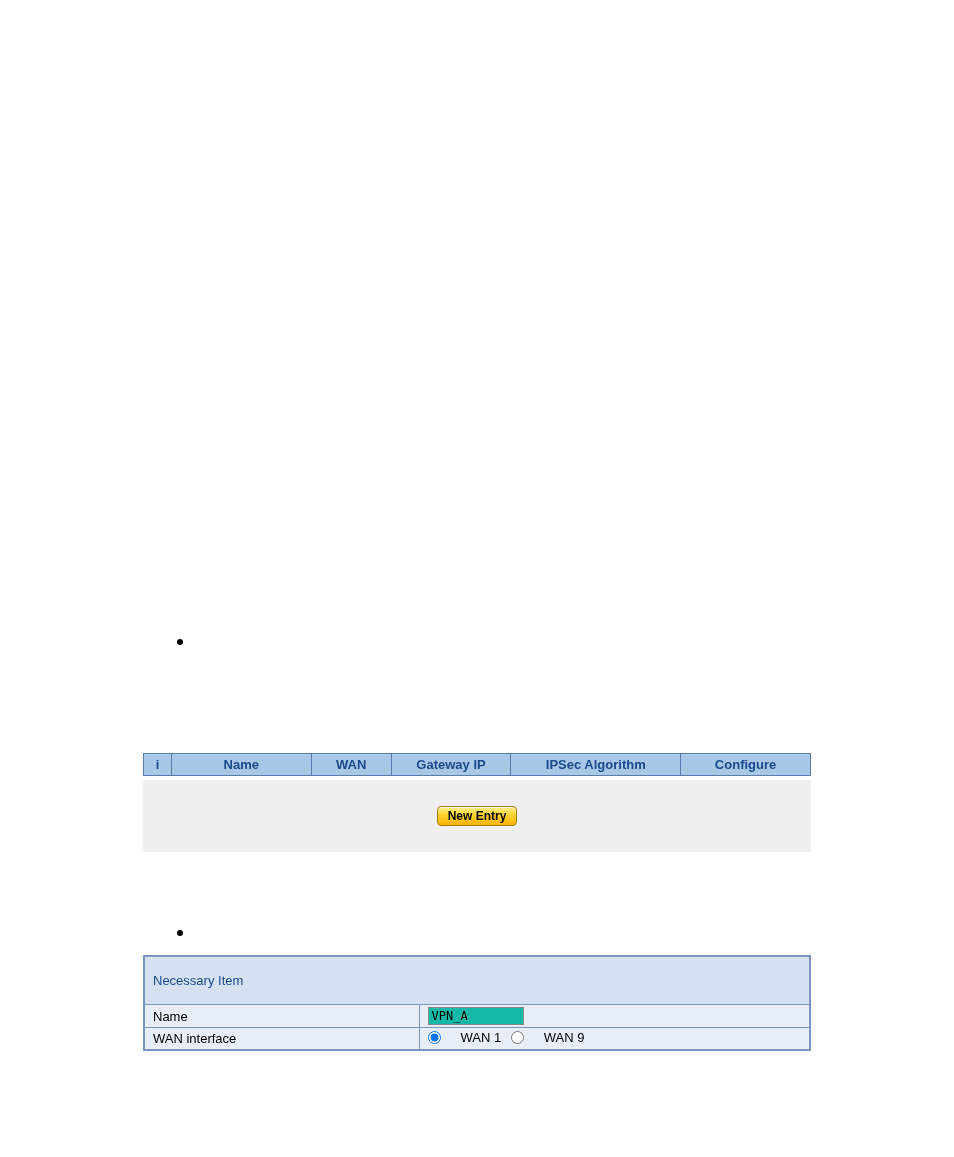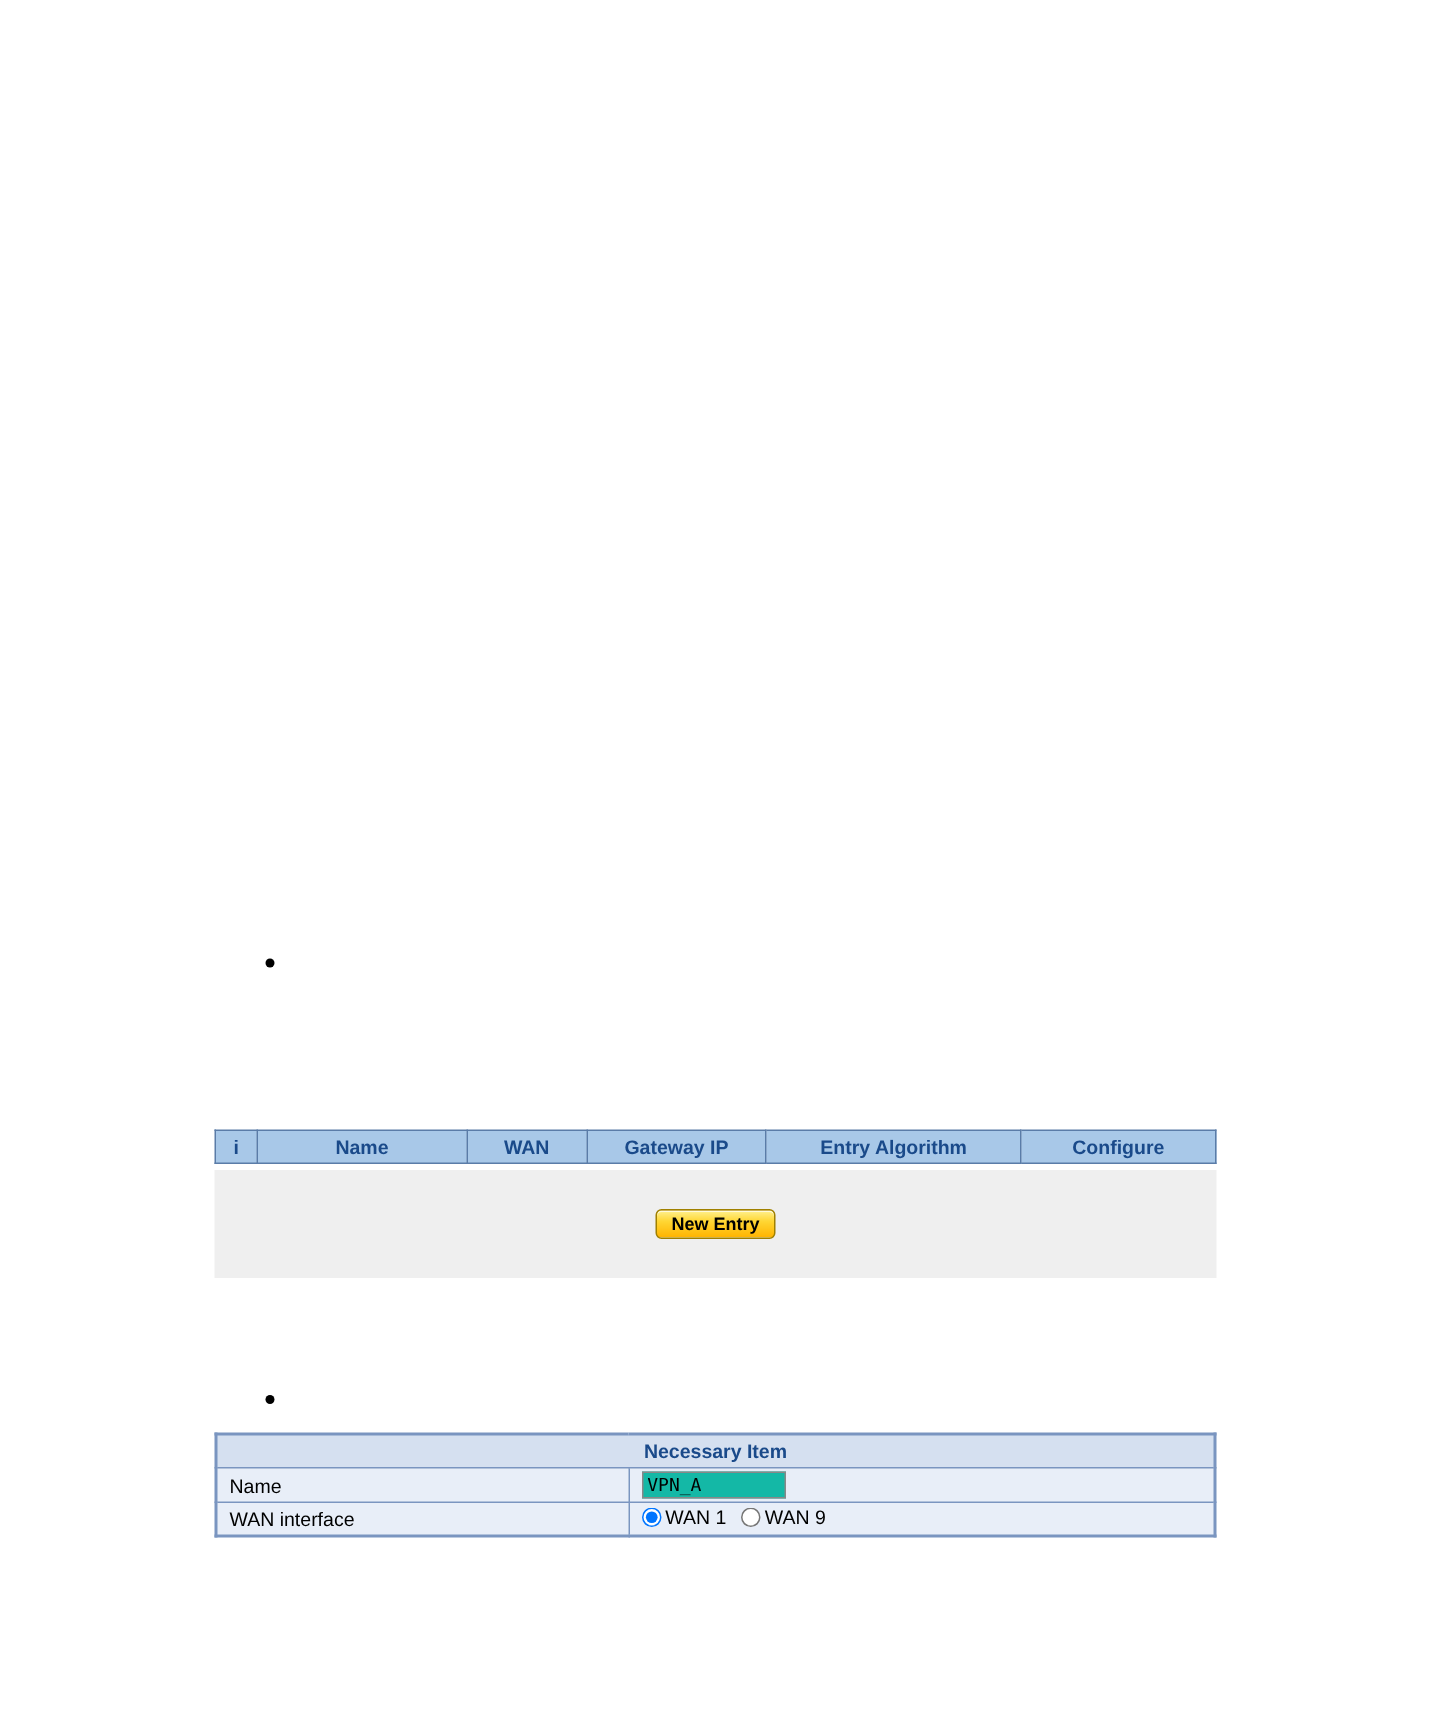--- a/index.html
+++ b/index.html
@@ -69,24 +69,24 @@
       left: 143px;
       top: 955px;
       width: 668px;
       border-collapse: collapse;
       border: 2px solid #7a95c0;
     }
     .table2 th {
       background: #d5e0f0;
       border: 1px solid #7a95c0;
       color: #1a4a8a;
-      font-weight: bold;
+      font-weight: normal;
       font-size: 13px;
-      padding: 3px 8px;
-      text-align: center;
+      padding: 16px 8px;
+      text-align: left;
     }
     .table2 td {
       border: 1px solid #7a95c0;
       padding: 2px 8px;
       text-align: left;
       font-size: 13px;
       color: #000;
     }
     .table2 td.labelcell {
       background: #e8eef8;
@@ -99,39 +99,39 @@
       font-family: monospace;
       font-size: 12px;
       padding: 1px 3px;
       border: 1px solid #888;
       width: 96px;
       background: #14b8a6;
     }
     .radio-wrap {
       display: inline-flex;
       align-items: center;
-      gap: 3px;
+      gap: 20px;
       margin-right: 6px;
     }
     .radio-wrap input { margin: 0; }
     .radio-wrap label { font-size: 13px; }
   </style>
 </head>
 <body>
 
 <div class="bullet" style="left:177px; top:639px;"></div>
 
 <table class="table1">
   <thead>
     <tr>
       <th class="col-i">i</th>
       <th class="col-name">Name</th>
       <th class="col-wan">WAN</th>
       <th class="col-gw">Gateway IP</th>
-      <th class="col-algo">Entry Algorithm</th>
+      <th class="col-algo">IPSec Algorithm</th>
       <th class="col-conf">Configure</th>
     </tr>
   </thead>
 </table>
 
 <div class="newentry-area">
   <span class="newentry-btn">New Entry</span>
 </div>
 
 <div class="bullet" style="left:177px; top:930px;"></div>

